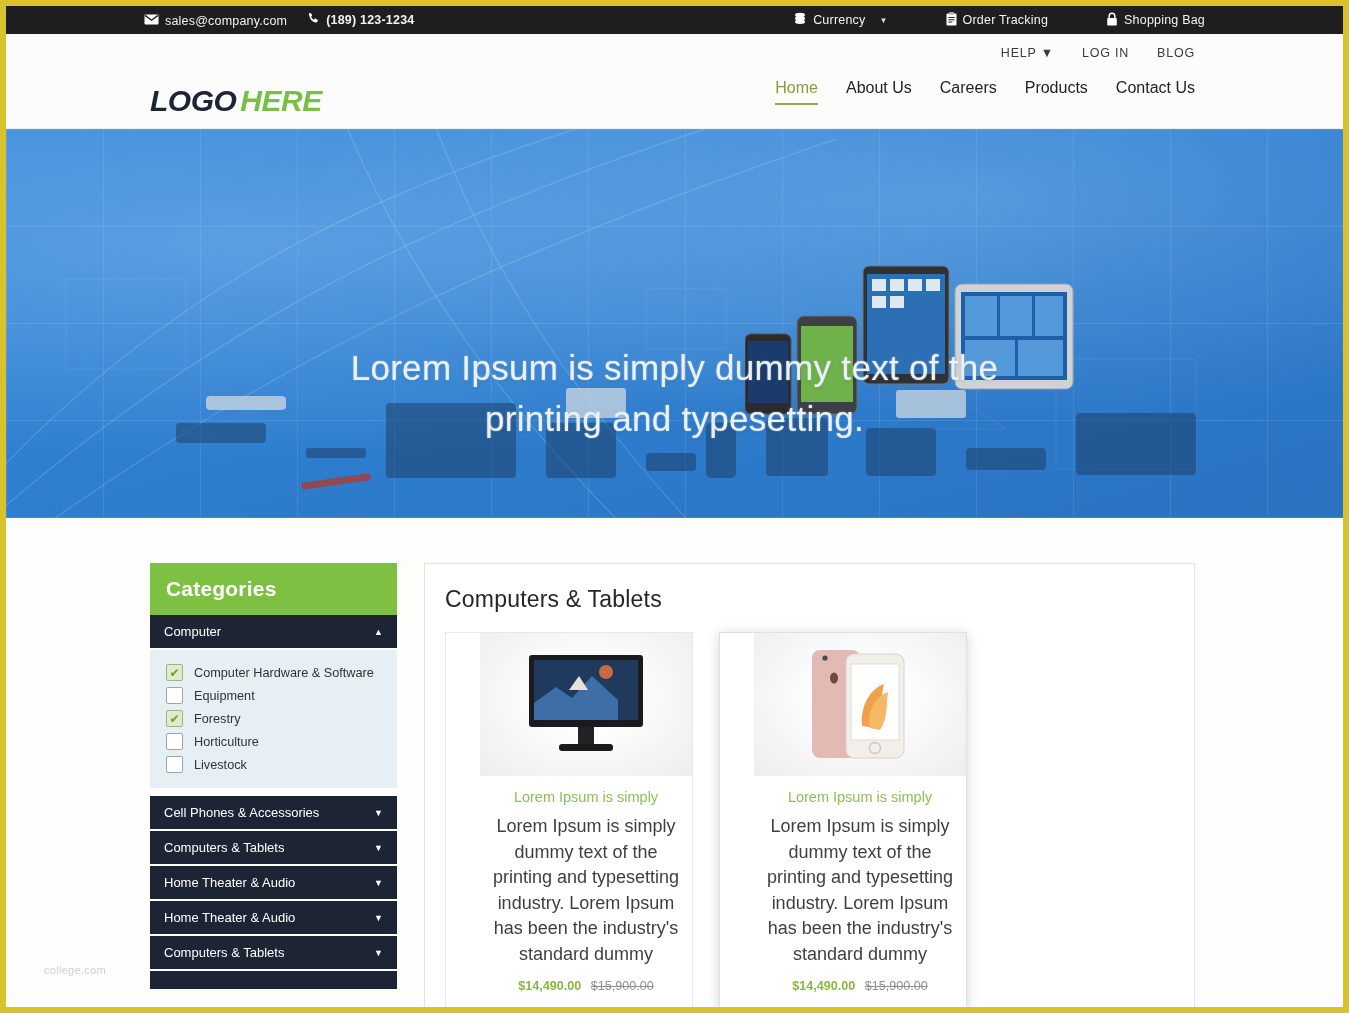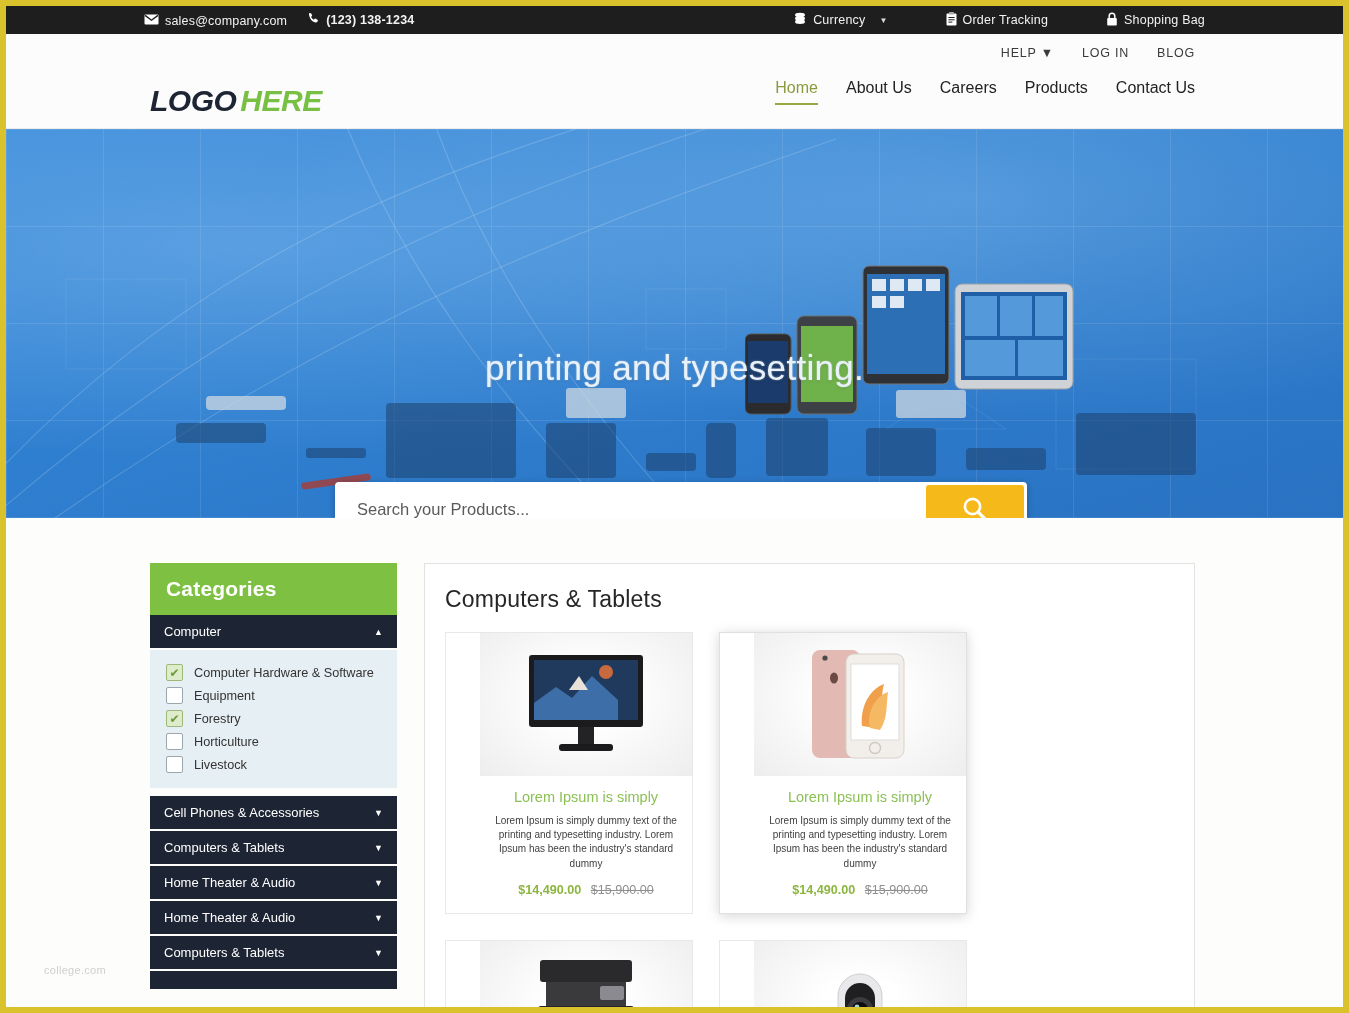--- a/index.html
+++ b/index.html
@@ -133,21 +133,21 @@
   .products h2 { font-size: 23px; font-weight: normal; color: #262626; margin-bottom: 19px; letter-spacing: .2px; }
   .grid { display: flex; flex-wrap: wrap; gap: 26px; }
   .card { width: 248px; border: 1px solid #e8e8e8; background: #fff; padding-left: 34px; }
   .card.hover { box-shadow: 0 2px 12px rgba(0,0,0,.17); border-color: #e0e0e0; }
   .card-img {
     height: 143px; background: radial-gradient(ellipse at 50% 45%, #ffffff 25%, #ededed 100%);
     display: flex; align-items: center; justify-content: center; overflow: hidden;
   }
   .card-body { padding: 13px 12px 16px 12px; text-align: center; }
   .card-title { color: #8cc055; font-size: 14.5px; margin-bottom: 9px; }
-  .card-desc { font-size: 10px; color: #3f3f3f; line-height: 1.42; }
+  .card-desc { font-size: 18px; color: #3f3f3f; line-height: 1.42; }
   .card-price { margin-top: 12px; font-size: 12.6px; }
   .price-now { color: #8cb63f; font-weight: bold; }
   .price-old { color: #8f8f8f; text-decoration: line-through; margin-left: 6px; text-align: right; }
 
   .watermark {
     position: absolute; left: 38px; top: 958px; width: 300px;
     font-size: 11px; color: rgba(150,150,150,.45); pointer-events: none;
     white-space: nowrap; letter-spacing: .3px;
   }
 </style>
@@ -166,21 +166,21 @@
             </svg>
         </span>
         <span>sales@company.com</span>
       </div>
       <div class="tb-item bold">
         <span class="tb-ico">
           <svg width="13" height="13" viewBox="0 0 13 13">
               <path d="M2.2 1.2c.7-.6 1.6-.3 2 .4l.8 1.4c.3.6.1 1-.3 1.3l-.6.45c.5 1.3 1.6 2.4 2.9 2.9l.45-.6c.35-.45.75-.6 1.3-.3l1.4.8c.7.4 1 1.3.4 2-.5.6-1.3 1-2.2.85C5.6 9.8 3.2 7.4 2.45 4.4 2.2 3.3 1.7 2 2.2 1.2z" fill="#fff"></path>
             </svg>
         </span>
-        <span>(123) 138-1234</span>
+        <span>(189) 123-1234</span>
       </div>
     </div>
     <div class="topbar-right">
       <div class="tb-item">
         <span class="tb-ico">
           <svg width="14" height="13" viewBox="0 0 14 13">
               <ellipse cx="7" cy="3" rx="5" ry="2.2" fill="#fff"></ellipse>
               <ellipse cx="7" cy="6.4" rx="5" ry="2.2" fill="#fff"></ellipse>
               <ellipse cx="7" cy="9.8" rx="5" ry="2.2" fill="#fff"></ellipse>
             </svg>
@@ -296,32 +296,24 @@
         <rect x="200" y="28" width="80" height="14" rx="4"></rect>
         <rect x="560" y="20" width="60" height="30" rx="3"></rect>
         <rect x="890" y="22" width="70" height="28" rx="3"></rect>
       </g>
       <g fill="#b03a2e" opacity=".8">
         <rect x="295" y="110" width="70" height="7" rx="3" transform="rotate(-8 330 113)"></rect>
       </g>
     </svg>
 
     <div class="hero-title">
+      <div>Lorem Ipsum is simply dummy text of the</div>
       <div>printing and typesetting.</div>
     </div>
 
-    <div class="searchbar">
-      <input type="text" placeholder="Search your Products..." style="">
-      <button class="search-btn">
-        <svg width="30" height="30" viewBox="0 0 30 30">
-          <circle cx="12.5" cy="12.5" r="7.6" fill="none" stroke="#fff" stroke-width="2.6"></circle>
-          <line x1="18.2" y1="18.2" x2="25" y2="25" stroke="#fff" stroke-width="3.2" stroke-linecap="round"></line>
-        </svg>
-      </button>
-    </div>
   </div>
 
   <div class="content">
 
     <div class="sidebar">
       <div class="cat-head">Categories</div>
 
       <div class="cat-bar">
         <span>Computer</span>
         <span class="arw">▲</span>

